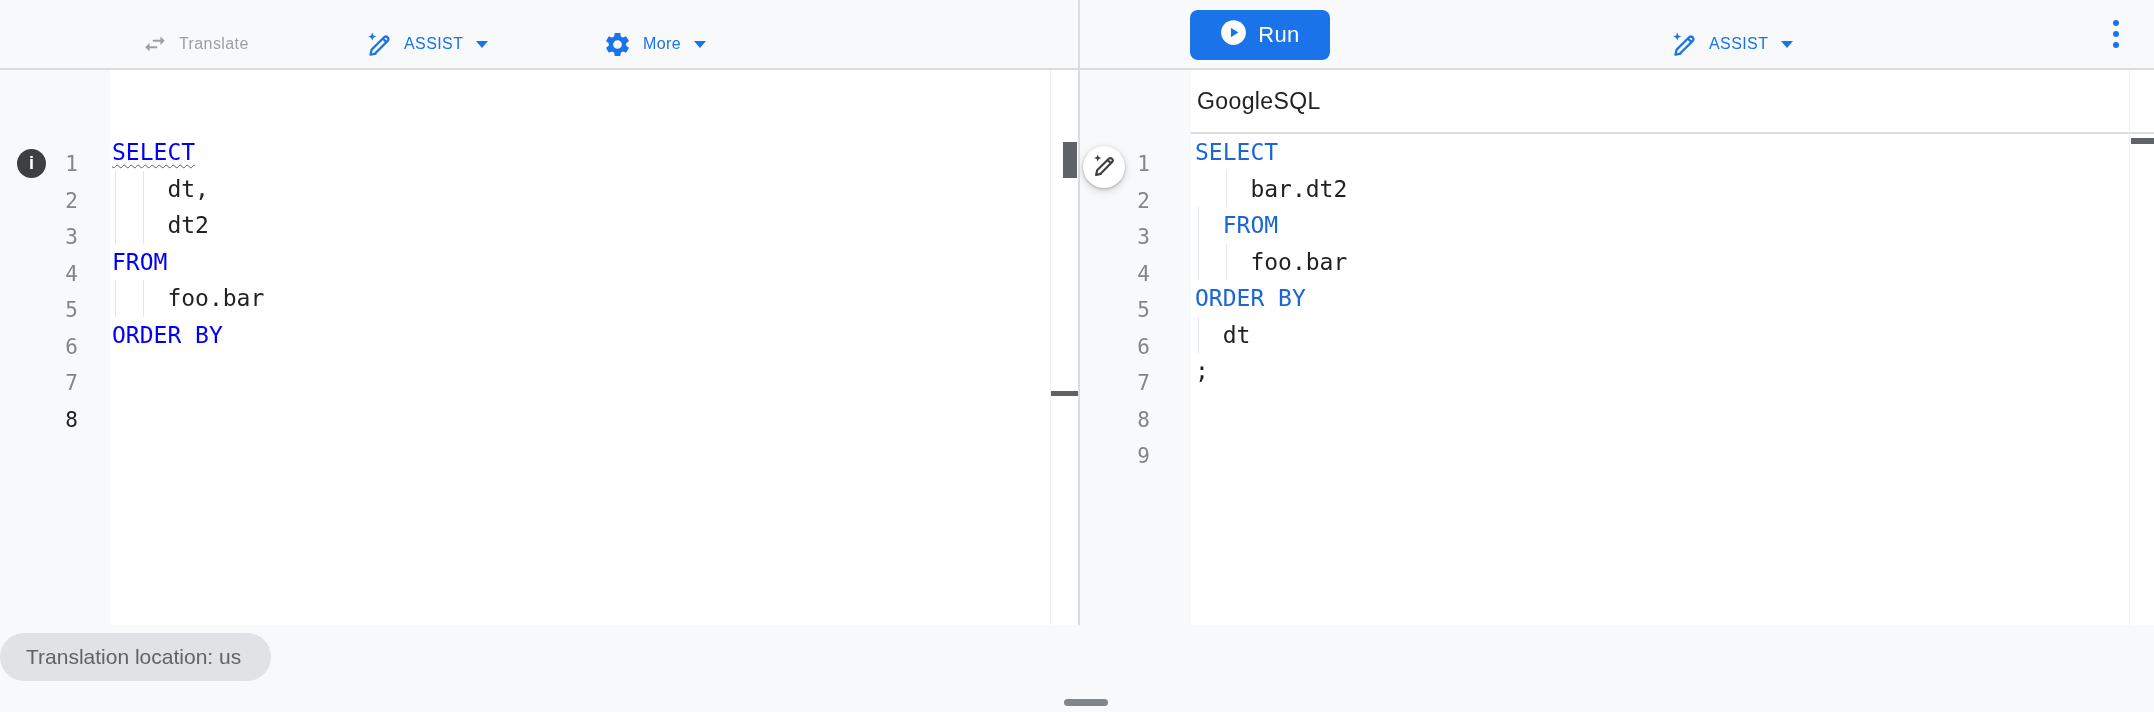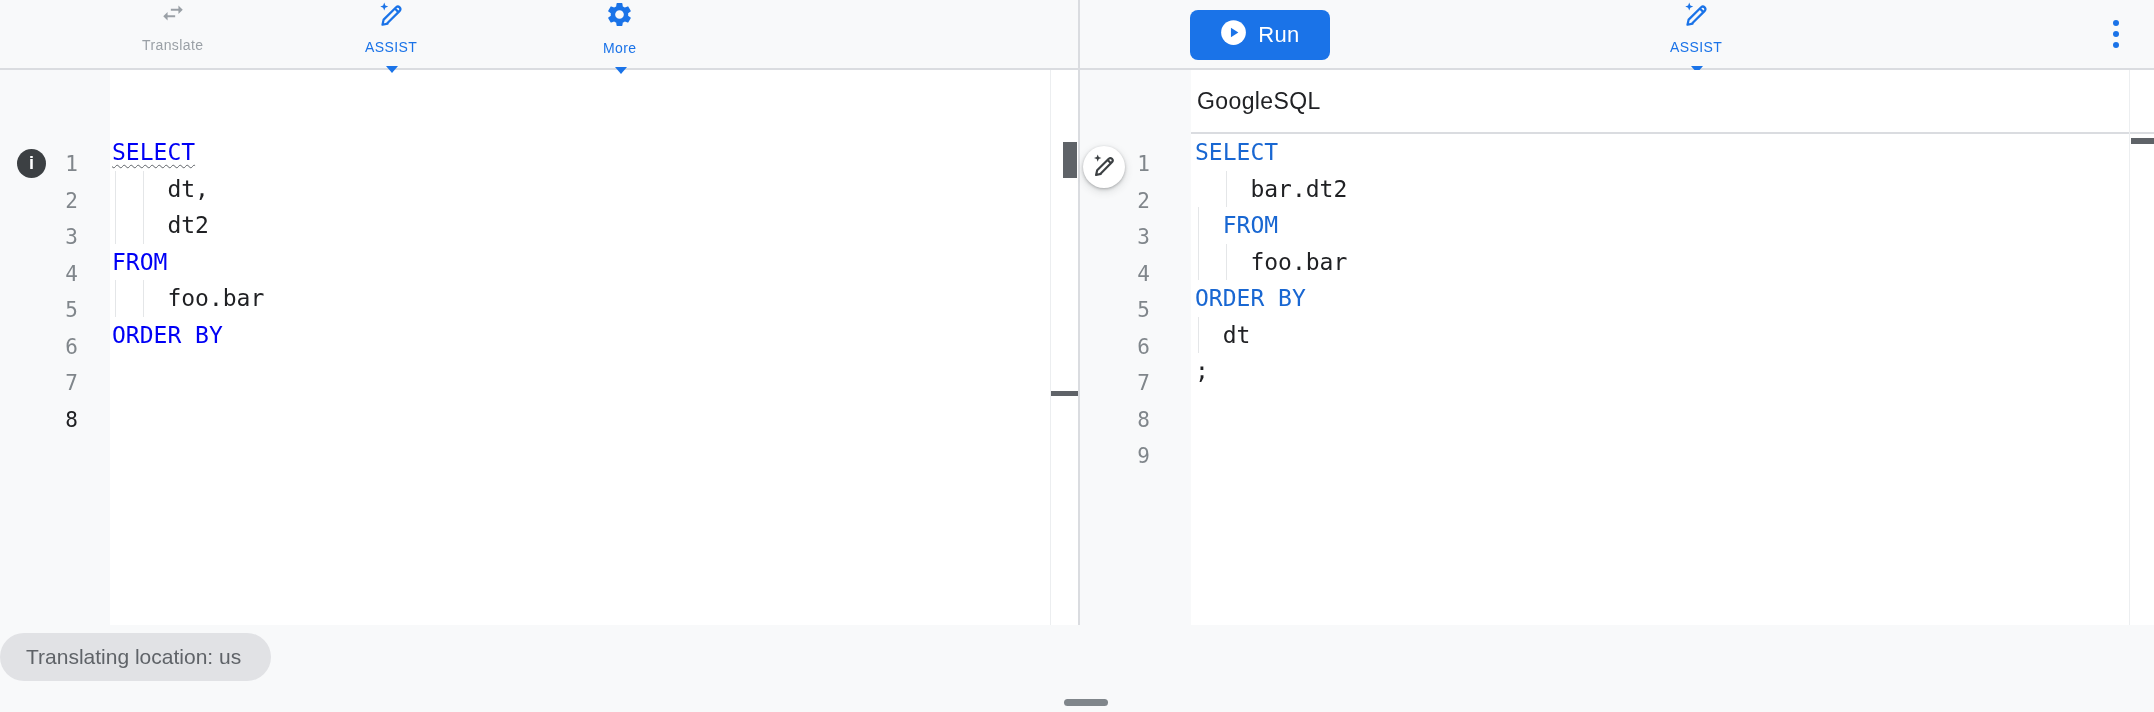--- a/index.html
+++ b/index.html
@@ -3,21 +3,21 @@
 <meta charset="utf-8">
 <style>
   html,body{margin:0;padding:0;background:#fff;}
   .screen{position:relative;width:2154px;height:712px;background:#ffffff;overflow:hidden;
           font-family:"Liberation Sans",sans-serif;color:#202124;}
 
   
   .toolbar{position:absolute;left:0;top:0;width:2154px;height:70px;background:#f8f9fa;
            border-bottom:2px solid #dadce0;box-sizing:border-box;}
   .tbtn{position:absolute;top:0;height:88px;display:flex;align-items:center;gap:11px;
-        font-size:14px;font-weight:500;letter-spacing:.4px;color:var(--accent);cursor:pointer;flex-direction:column;}
+        font-size:16px;font-weight:500;letter-spacing:.4px;color:var(--accent);cursor:pointer;}
   .tbtn.disabled{color:#9aa0a6;}
   .tbtn svg{display:block;}
   .caret{width:0;height:0;border-left:6px solid transparent;border-right:6px solid transparent;
          border-top:7px solid currentColor;margin-left:2px;}
   .run-btn{position:absolute;left:1190px;top:10px;width:140px;height:50px;border-radius:8px;
            background:var(--accent);color:#fff;display:flex;align-items:center;justify-content:center;
            gap:11px;font-size:22px;font-weight:500;letter-spacing:.3px;cursor:pointer;}
   .kebab{position:absolute;left:2098px;top:0;height:68px;width:36px;display:flex;flex-direction:column;
          align-items:center;justify-content:center;gap:5px;cursor:pointer;}
   .kebab .dot{width:6px;height:6px;border-radius:50%;background:var(--accent);}
@@ -217,18 +217,18 @@
       <div class="cline"><span class="">;</span></div>
       <div class="cline"></div>
     </div>
 
   <div class="track trk-r">
     <div class="vthumb-r"></div>
   </div>
 
   <div class="footer">
     <div class="chip">
-      <span>Translating location: us</span>
+      <span>Translation location: us</span>
     </div>
     <div class="resize-handle"></div>
   </div>
 
 </div>
 
 </body></html>

